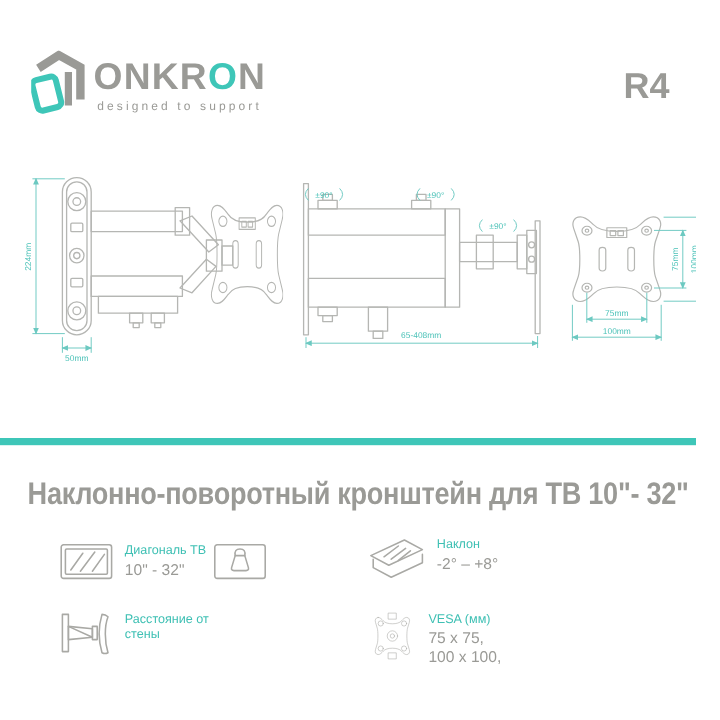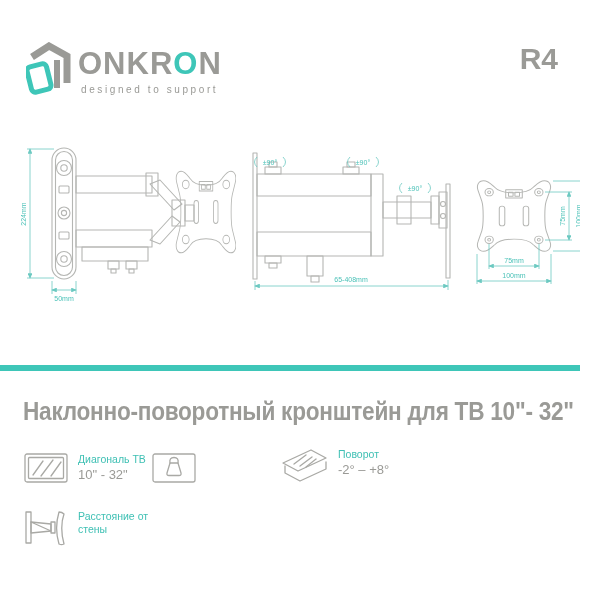--- a/index.html
+++ b/index.html
@@ -6,35 +6,35 @@
   #page{position:relative;width:580px;height:600px;background:#ffffff;overflow:hidden;
         font-family:"Liberation Sans",sans-serif;}
   .abs{position:absolute;}
 
   
   #wordmark{position:absolute;left:78px;top:46px;font-size:31px;font-weight:bold;
             letter-spacing:1px;color:#9a9a96;white-space:nowrap;}
   #wordmark .accent{color:#3ec6b8;}
   #tagline{position:absolute;left:81px;top:84px;font-size:10px;letter-spacing:2.6px;
            color:#9a9a96;white-space:nowrap;}
-  #model{position:absolute;right:22px;top:42px;font-size:30px;font-weight:bold;color:#9a9a96;}
+  #model{position:absolute;right:22px;top:56px;font-size:30px;font-weight:bold;color:#9a9a96;}
 
   
   svg.drawing{position:absolute;}
   .g{stroke:#b5b6b3;fill:none;stroke-width:1.1;stroke-linejoin:round;}
   .dim{stroke:#6cc9c1;fill:none;stroke-width:0.8;}
   .dimtxt{fill:#4cc2b8;font-size:7px;font-family:"Liberation Sans",sans-serif;}
 
   #divider{position:absolute;left:0;top:365px;width:600px;height:6px;background:#3ec6b8;}
 
   #title{position:absolute;left:23px;top:396px;font-size:26px;font-weight:bold;color:#9a9a96;
          white-space:nowrap;transform:scaleX(0.87);transform-origin:left top;letter-spacing:-0.3px;}
 
   
-  .feature{position:absolute;display:flex;align-items:flex-start;gap:9px;}
+  .feature{position:absolute;display:flex;align-items:flex-start;gap:9px;margin-left:26px;}
   .ic{stroke:#a9a9a5;fill:none;stroke-width:1.3;stroke-linejoin:round;stroke-linecap:round;}
   .ftext{display:flex;flex-direction:column;max-width:96px;}
   .flabel{color:#3fc0b4;font-size:10.5px;line-height:1.2;}
   .fvalue{color:#9a9a96;font-size:13px;line-height:1.25;margin-top:1px;white-space:pre-line;}
 </style>
 </head>
 <body>
 
 <div id="page">
 
@@ -213,33 +213,53 @@
 
   <div class="feature" style="left:280px;top:448px">
     <svg class="ic" width="49" height="39" viewBox="0 0 49 39">
       <polygon points="3,15 31,2 46,10 18,23"></polygon>
       <line x1="14" y1="16" x2="26" y2="7"></line>
         <line x1="20" y1="18" x2="32" y2="9"></line>
         <line x1="26" y1="19" x2="36" y2="11"></line>
       <polyline points="5,18 5,25 20,33 46,21 46,14"></polyline>
     </svg>
     <div class="ftext">
-      <span class="flabel">Поворот</span>
+      <span class="flabel">Наклон</span>
       <span class="fvalue">-2° – +8°</span>
     </div>
   </div>
 
   <div class="feature" style="left:24px;top:510px">
     <svg class="ic" width="45" height="38" viewBox="0 0 45 38">
       <rect x="2" y="2" width="5" height="31"></rect>
       <polygon points="7,12 27,14 27,21 7,23"></polygon>
       <line x1="7" y1="12" x2="27" y2="21"></line>
       <rect x="27" y="12" width="4" height="11"></rect>
       <path d="M35,2 C32,12 32,24 35,34 C37,35 38,35 40,34 C37,24 37,12 40,4 C38,2 37,2 35,2 Z"></path>
     </svg>
     <div class="ftext">
       <span class="flabel">Расстояние от стены</span>
     </div>
   </div>
 
 
+  <div class="feature" style="left:280px;top:510px">
+    <svg class="ic" width="42" height="40" viewBox="0 0 42 40">
+      <g transform="translate(21,20) scale(0.36)">
+        <path d="M-33,-43 C-39,-43 -41,-37 -39,-31 L-35,-18 C-33,-11 -33,11 -35,18 L-39,31 C-41,37 -39,43 -33,43 C-28,43 -25,39 -21,35 C-14,26 14,26 21,35 C25,39 28,43 33,43 C39,43 41,37 39,31 L35,18 C33,11 33,-11 35,-18 L39,-31 C41,-37 39,-43 33,-43 C28,-43 25,-39 21,-35 C14,-26 -14,-26 -21,-35 C-25,-39 -28,-43 -33,-43 Z"></path>
+        <circle cx="-27" cy="-29" r="6"></circle>
+          <circle cx="27" cy="-29" r="6"></circle>
+        <circle cx="-27" cy="29" r="6"></circle>
+          <circle cx="27" cy="29" r="6"></circle>
+        <circle cx="0" cy="0" r="12"></circle>
+          <circle cx="0" cy="0" r="5"></circle>
+        <rect x="-9" y="-53" width="18" height="14"></rect>
+        <rect x="-9" y="39" width="18" height="14"></rect>
+      </g>
+    </svg>
+    <div class="ftext">
+      <span class="flabel">VESA (мм)</span>
+      <span class="fvalue">75 x 75,
+100 x 100,</span>
+    </div>
+  </div>
 
 </div>
 
 </body></html>

